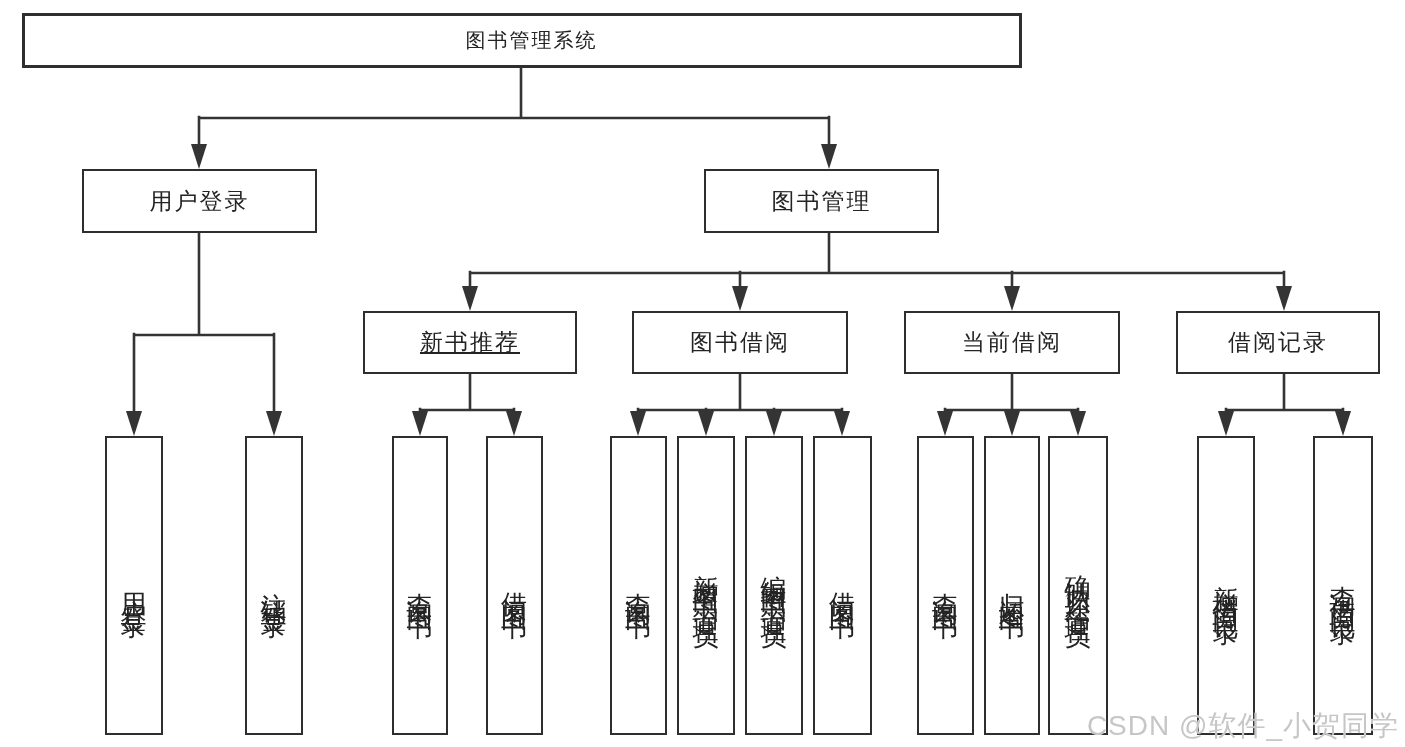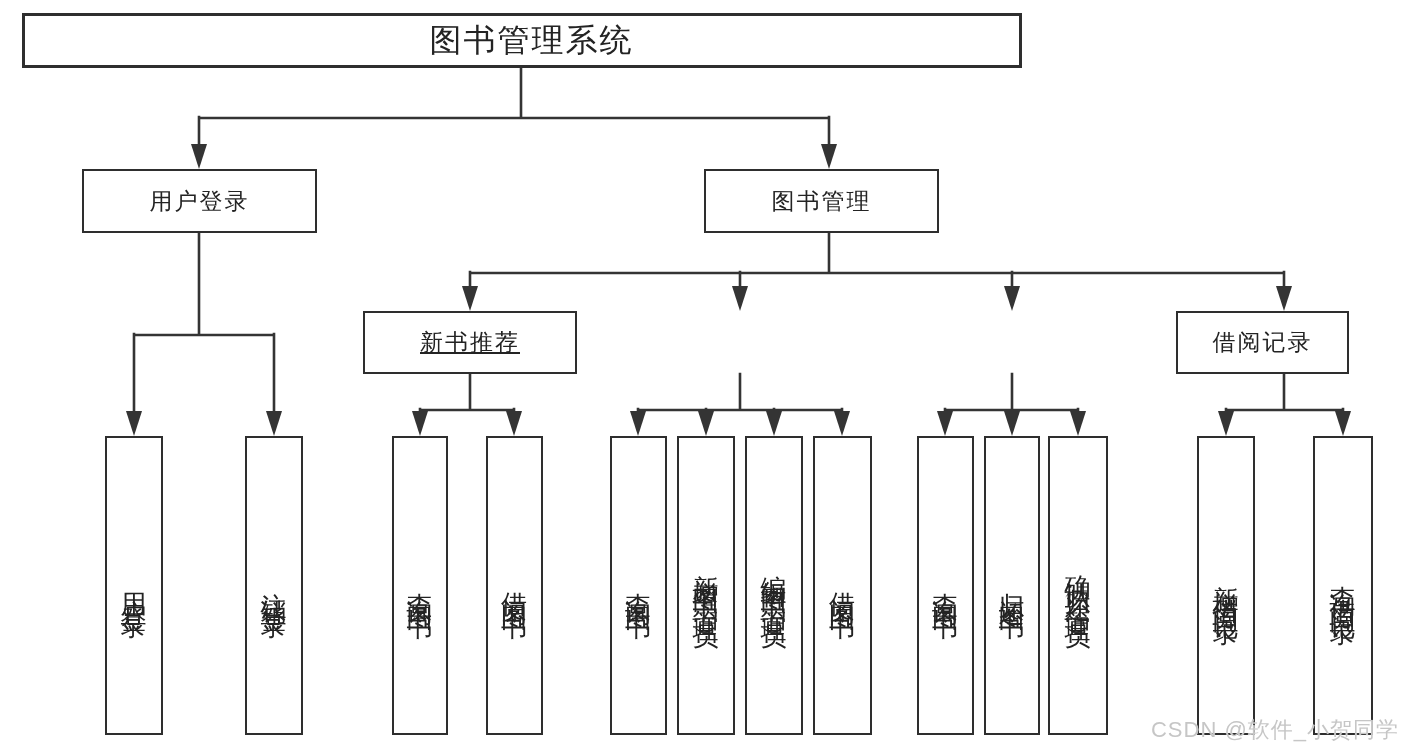--- a/index.html
+++ b/index.html
@@ -9,31 +9,31 @@
   }
   #canvas{position:absolute;left:0;top:0;width:1405px;height:747px;}
   svg.connectors{position:absolute;left:0;top:0;width:1405px;height:747px;}
   svg.connectors path.stem{stroke:#343434;stroke-width:2.6;fill:none;stroke-linecap:square;}
   svg.connectors path.arrow{fill:#343434;stroke:none;}
   .box{
     position:absolute;background:#ffffff;border:2.5px solid #2e2e2e;
     box-sizing:border-box;display:flex;align-items:center;justify-content:center;
     color:#232323;
   }
-  .root-box{border-width:3px;font-size:32px;letter-spacing:2px;padding-left:19px;}
+  .root-box{border-width:3px;font-size:20px;letter-spacing:2px;padding-left:19px;}
   .mid-box{font-size:23px;letter-spacing:2px;}
   .leaf-box{}
   .leaf-box .vtext{
     writing-mode:vertical-rl;text-orientation:mixed;
     font-size:26px;letter-spacing:7px;line-height:1;
     white-space:nowrap;
   }
   .watermark{
     position:absolute;right:6px;bottom:2px;
-    font-size:22px;letter-spacing:1px;color:#c6c6c6;
+    font-size:28px;letter-spacing:1px;color:#c6c6c6;
     text-shadow:0 0 1px #ffffff;
   }
 </style>
 </head>
 <body>
 
 <div id="canvas">
 
   <svg class="connectors" viewBox="0 0 1405 747">
 
@@ -70,21 +70,23 @@
     <path class="arrow" d="M1218,411 L1234,411 L1226,436 Z"></path>
     <path class="arrow" d="M1335,411 L1351,411 L1343,436 Z"></path>
   </svg>
 
   <div class="box root-box" style="left:22px;top:13px;width:1000px;height:55px;">图书管理系统</div>
 
   <div class="box mid-box" style="left:82px;top:169px;width:235px;height:64px;">用户登录</div>
   <div class="box mid-box" style="left:704px;top:169px;width:235px;height:64px;">图书管理</div>
 
   <div class="box mid-box" style="left:363px;top:311px;width:214px;height:63px;text-decoration:underline;">新书推荐</div>
-  <div class="box mid-box" style="left:1176px;top:311px;width:173px;height:63px;">借阅记录</div>
+  <div class="box mid-box" style="left:632px;top:311px;width:216px;height:63px;">图书借阅</div>
+  <div class="box mid-box" style="left:904px;top:311px;width:216px;height:63px;">当前借阅</div>
+  <div class="box mid-box" style="left:1176px;top:311px;width:204px;height:63px;">借阅记录</div>
 
   <div class="box leaf-box" style="left:105px;top:436px;width:58px;height:299px;">
     <span class="vtext">用户登录</span>
   </div>
   <div class="box leaf-box" style="left:245px;top:436px;width:58px;height:299px;">
     <span class="vtext">注销登录</span>
   </div>
 
   <div class="box leaf-box" style="left:392px;top:436px;width:56px;height:299px;">
     <span class="vtext">查询图书</span>

